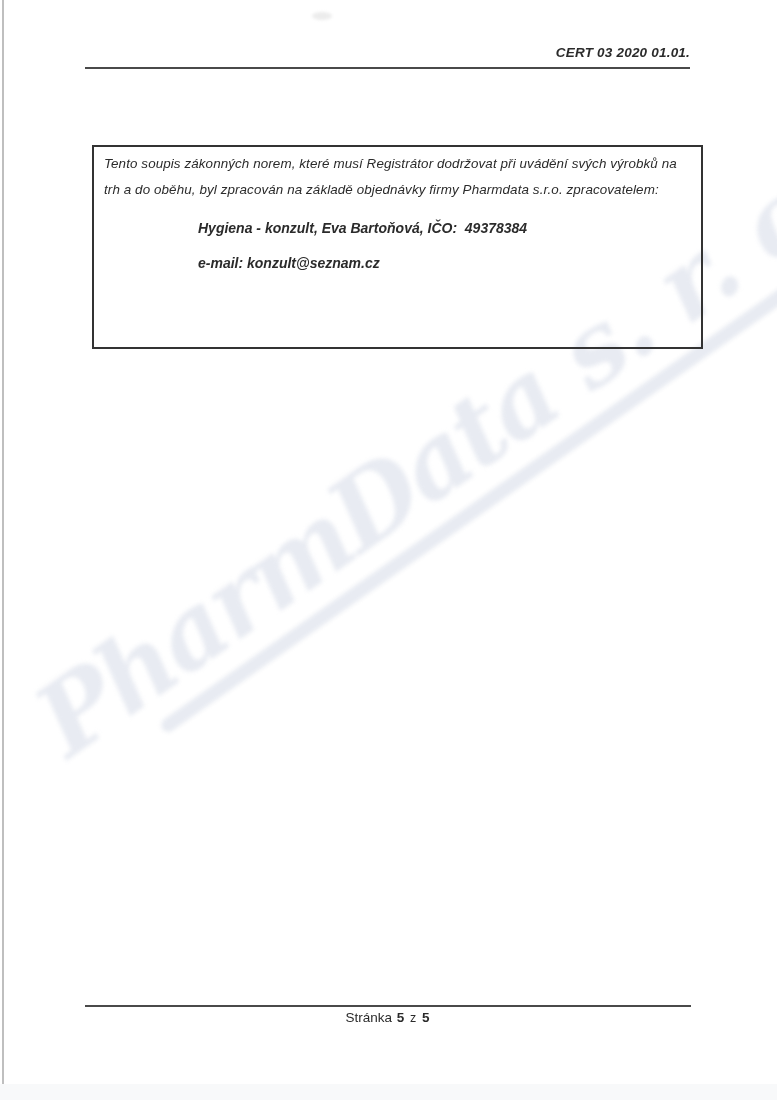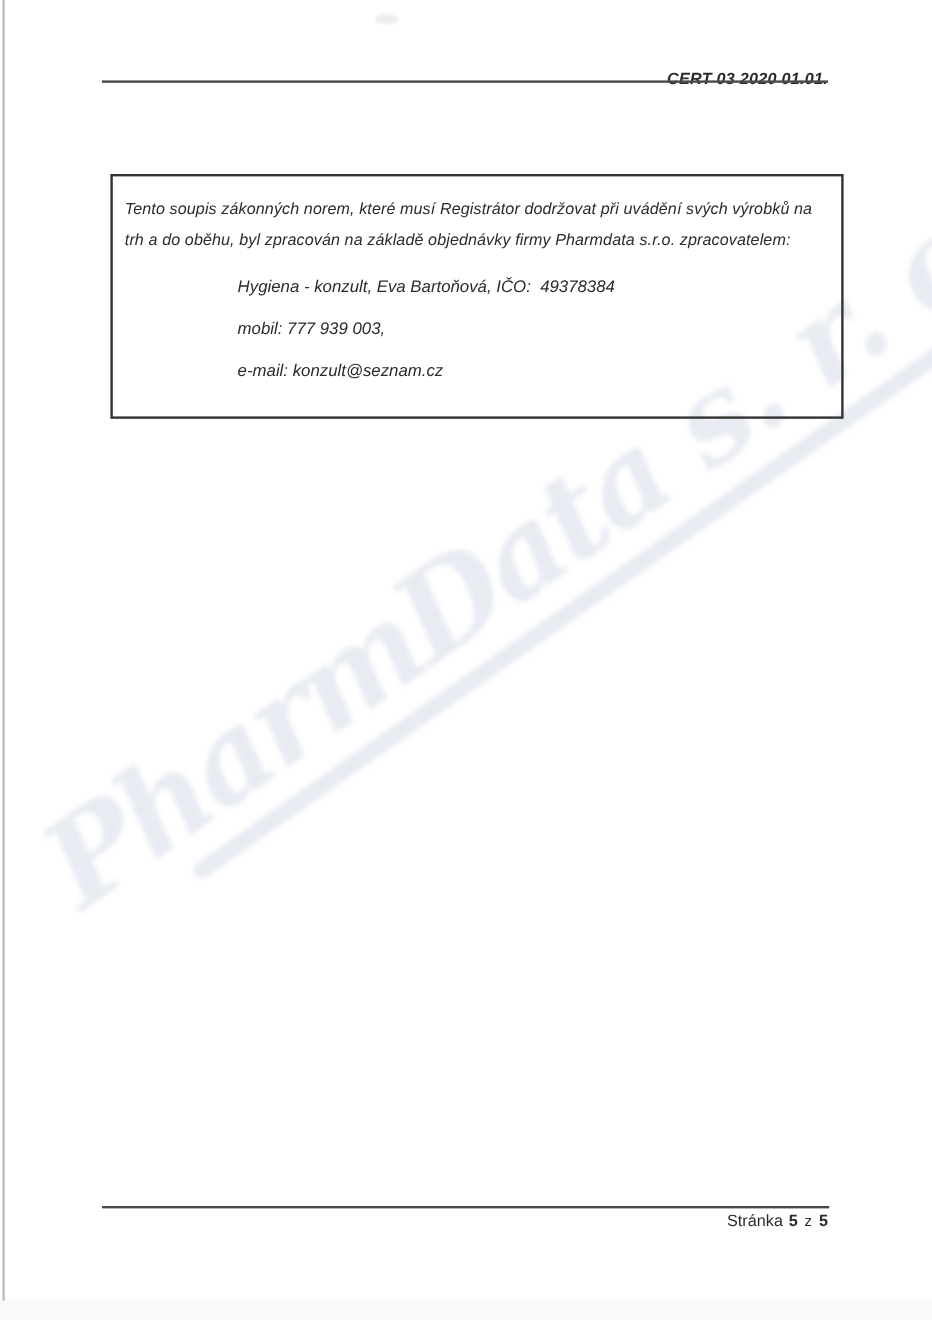--- a/index.html
+++ b/index.html
@@ -60,21 +60,21 @@
     user-select:none;
   }
   .watermark-underline{
     position:absolute;
     left:95px;right:-45px;bottom:-16px;
     height:14px;border-radius:8px;
     background:var(--watermark);
   }
   
   .header-code{
-    position:absolute;top:58px;right:87px;
+    position:absolute;top:45px;right:87px;
     font-size:13.5px;font-style:italic;
     font-weight:600;
     letter-spacing:.2px;
     z-index:2;
   }
   .header-rule{
     position:absolute;left:85px;top:67px;
     width:605px;height:2px;
     background:var(--rule);
     z-index:2;
@@ -82,47 +82,47 @@
   
   .info-box{
     position:absolute;left:92px;top:145px;
     width:611px;height:204px;
     border:2px solid var(--box-border);
     background:transparent;
     z-index:1;
   }
   .info-paragraph{
     margin:0;
-    padding:14px 12px 0 10px;
+    padding:4px 12px 0 10px;
     font-size:13.4px;
     font-style:italic;
     line-height:26px;
     letter-spacing:.1px;
   }
   .contact-lines{
     margin:8px 0 0 104px;
   }
   .contact-line{
     font-size:14px;
     font-style:italic;
-    font-weight:normal;
+    font-weight:bold;
     line-height:35px;
     white-space:pre;
   }
   
   .footer-rule{
     position:absolute;left:85px;top:1005px;
     width:606px;height:2px;
     background:var(--rule);
     z-index:2;
   }
   .footer-text{
     position:absolute;left:85px;top:1010px;
     width:606px;
-    text-align:right;
+    text-align:center;
     font-size:13.5px;
     z-index:2;
   }
   .footer-text .pgnum{font-weight:bold;padding:0 1px;}
   .footer-text .sep{padding:0 1px;font-size:12.5px;}
 </style>
 </head>
 <body>
 
 <div class="page">
@@ -136,21 +136,20 @@
     <span class="watermark-underline"></span>
   </div>
 
   <div class="header-code">CERT 03 2020 01.01.</div>
   <div class="header-rule"></div>
 
   <div class="info-box">
     <p class="info-paragraph">Tento soupis zákonných norem, které musí Registrátor dodržovat při uvádění svých výrobků na trh a do oběhu, byl zpracován na základě objednávky firmy Pharmdata s.r.o. zpracovatelem:</p>
     <div class="contact-lines">
       <div class="contact-line">Hygiena - konzult, Eva Bartoňová, IČO:  49378384</div>
-      <div class="contact-line">mobil: 777 939 003,</div>
       <div class="contact-line">e-mail: konzult@seznam.cz</div>
     </div>
   </div>
 
   <div class="footer-rule"></div>
   <div class="footer-text">
     <span>Stránka</span>
     <span class="pgnum">5</span>
     <span class="sep">z</span>
     <span class="pgnum">5</span>

